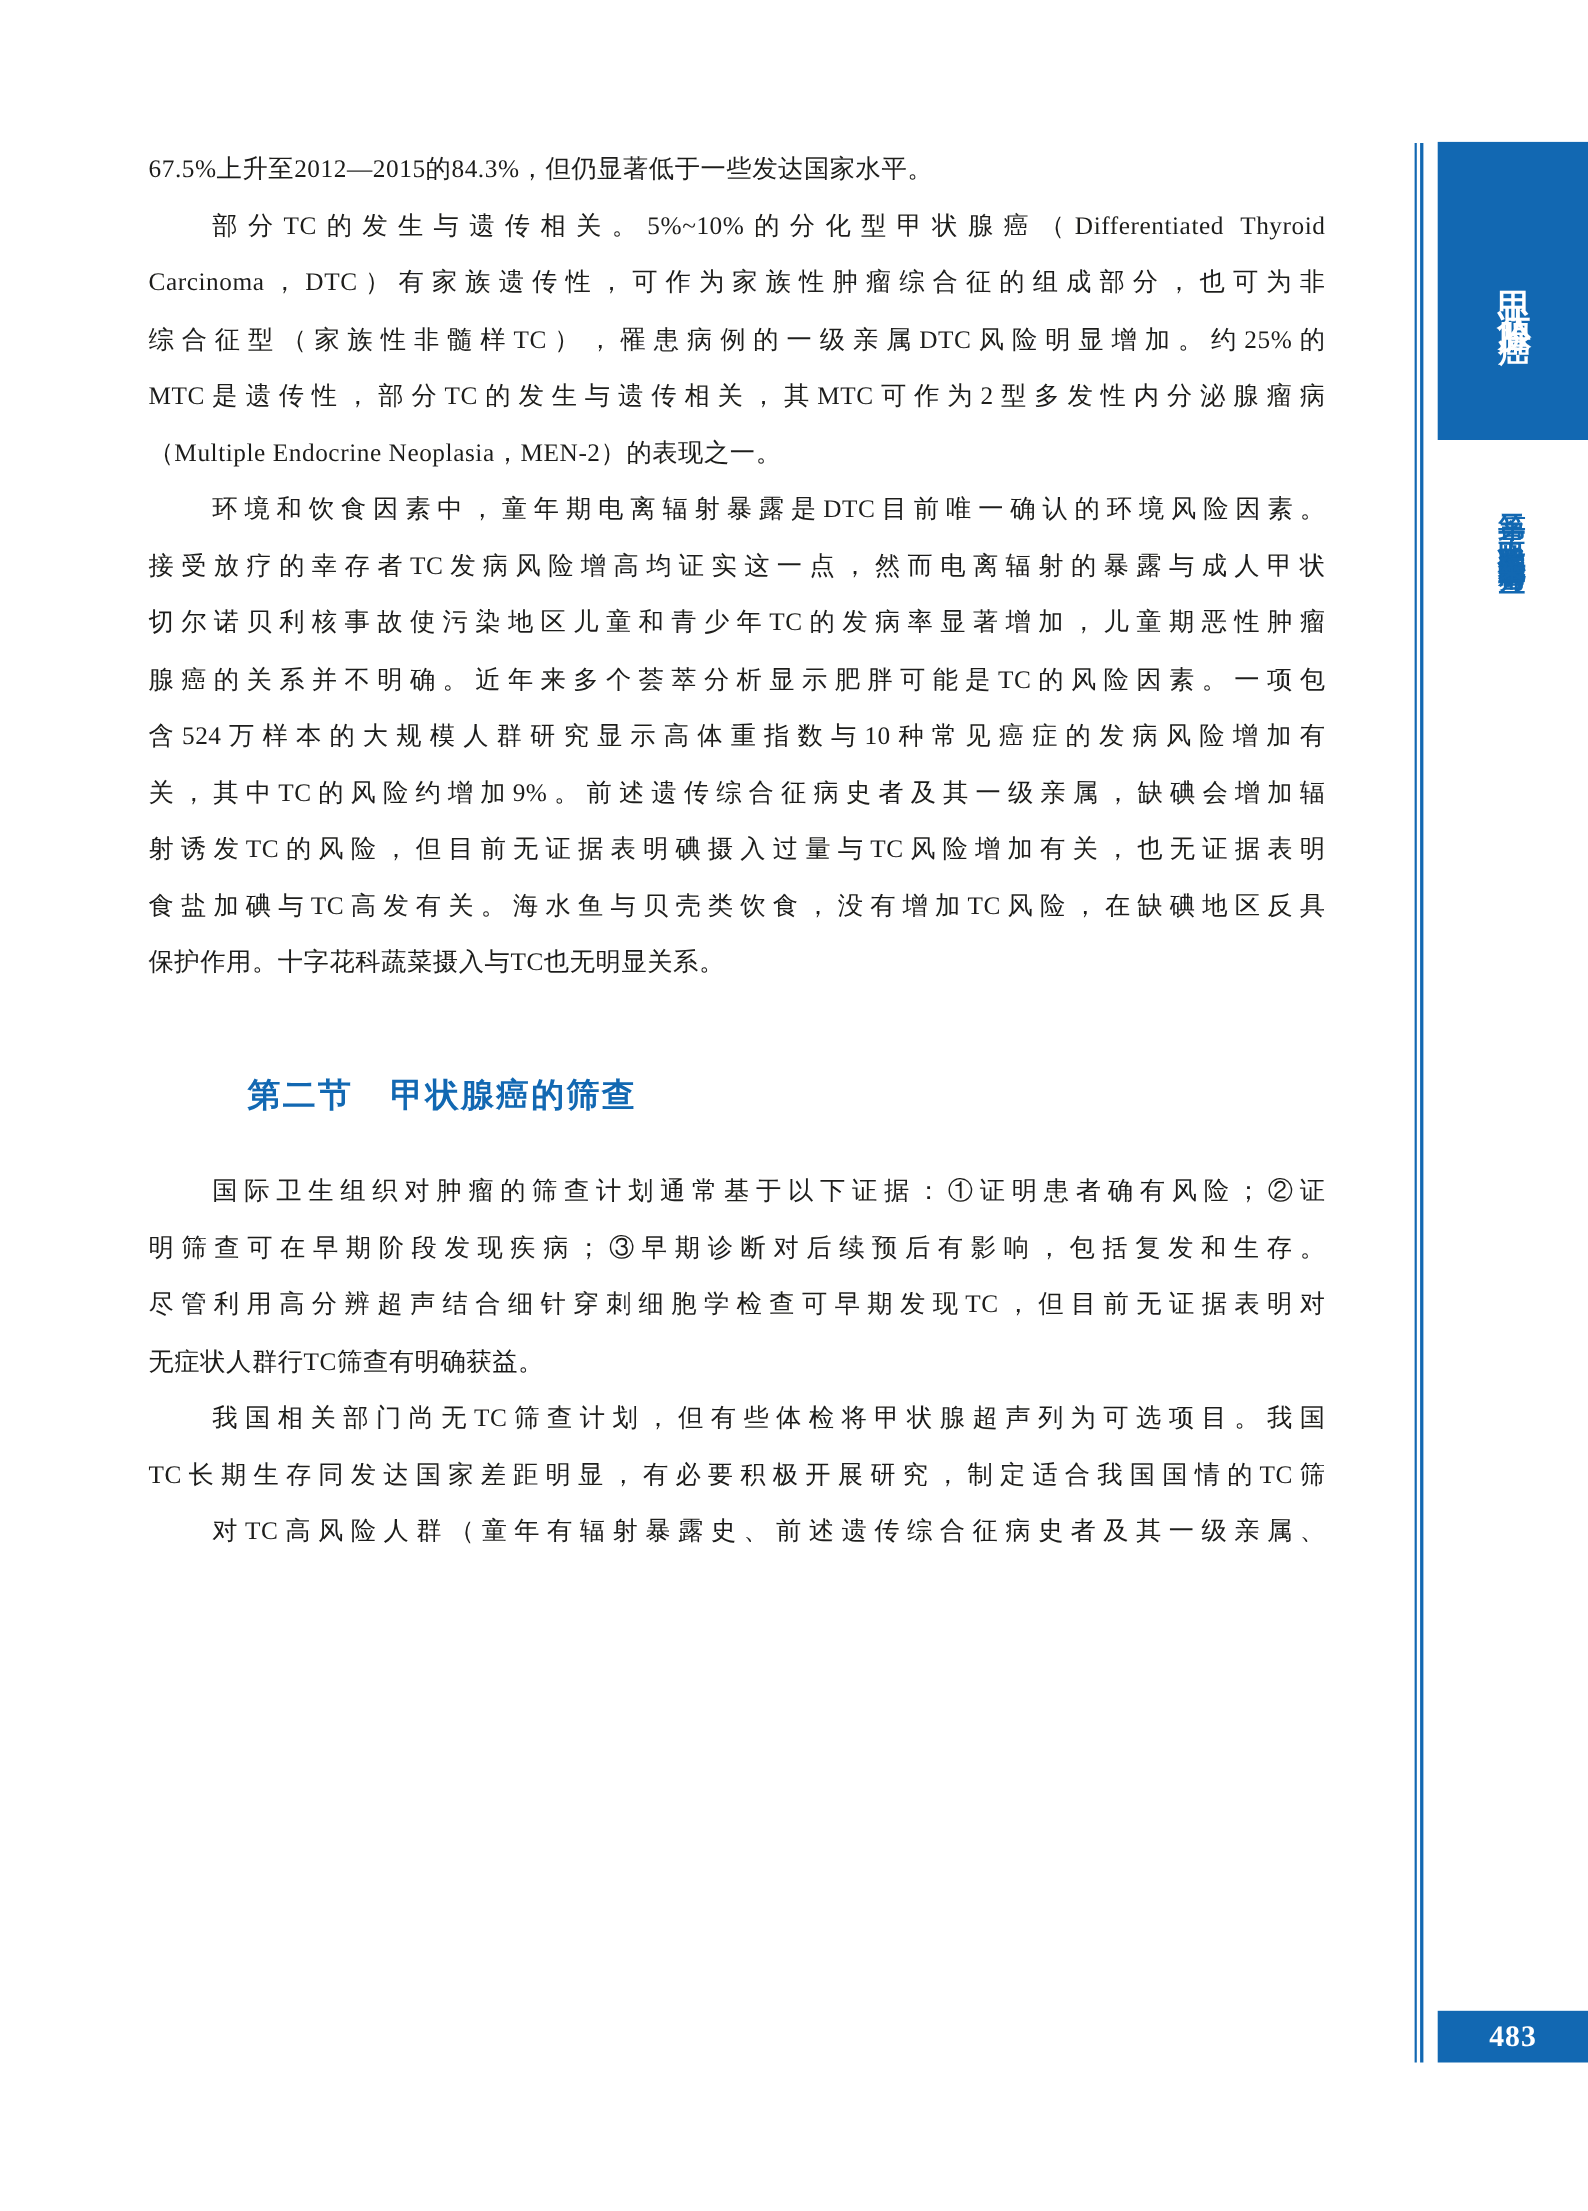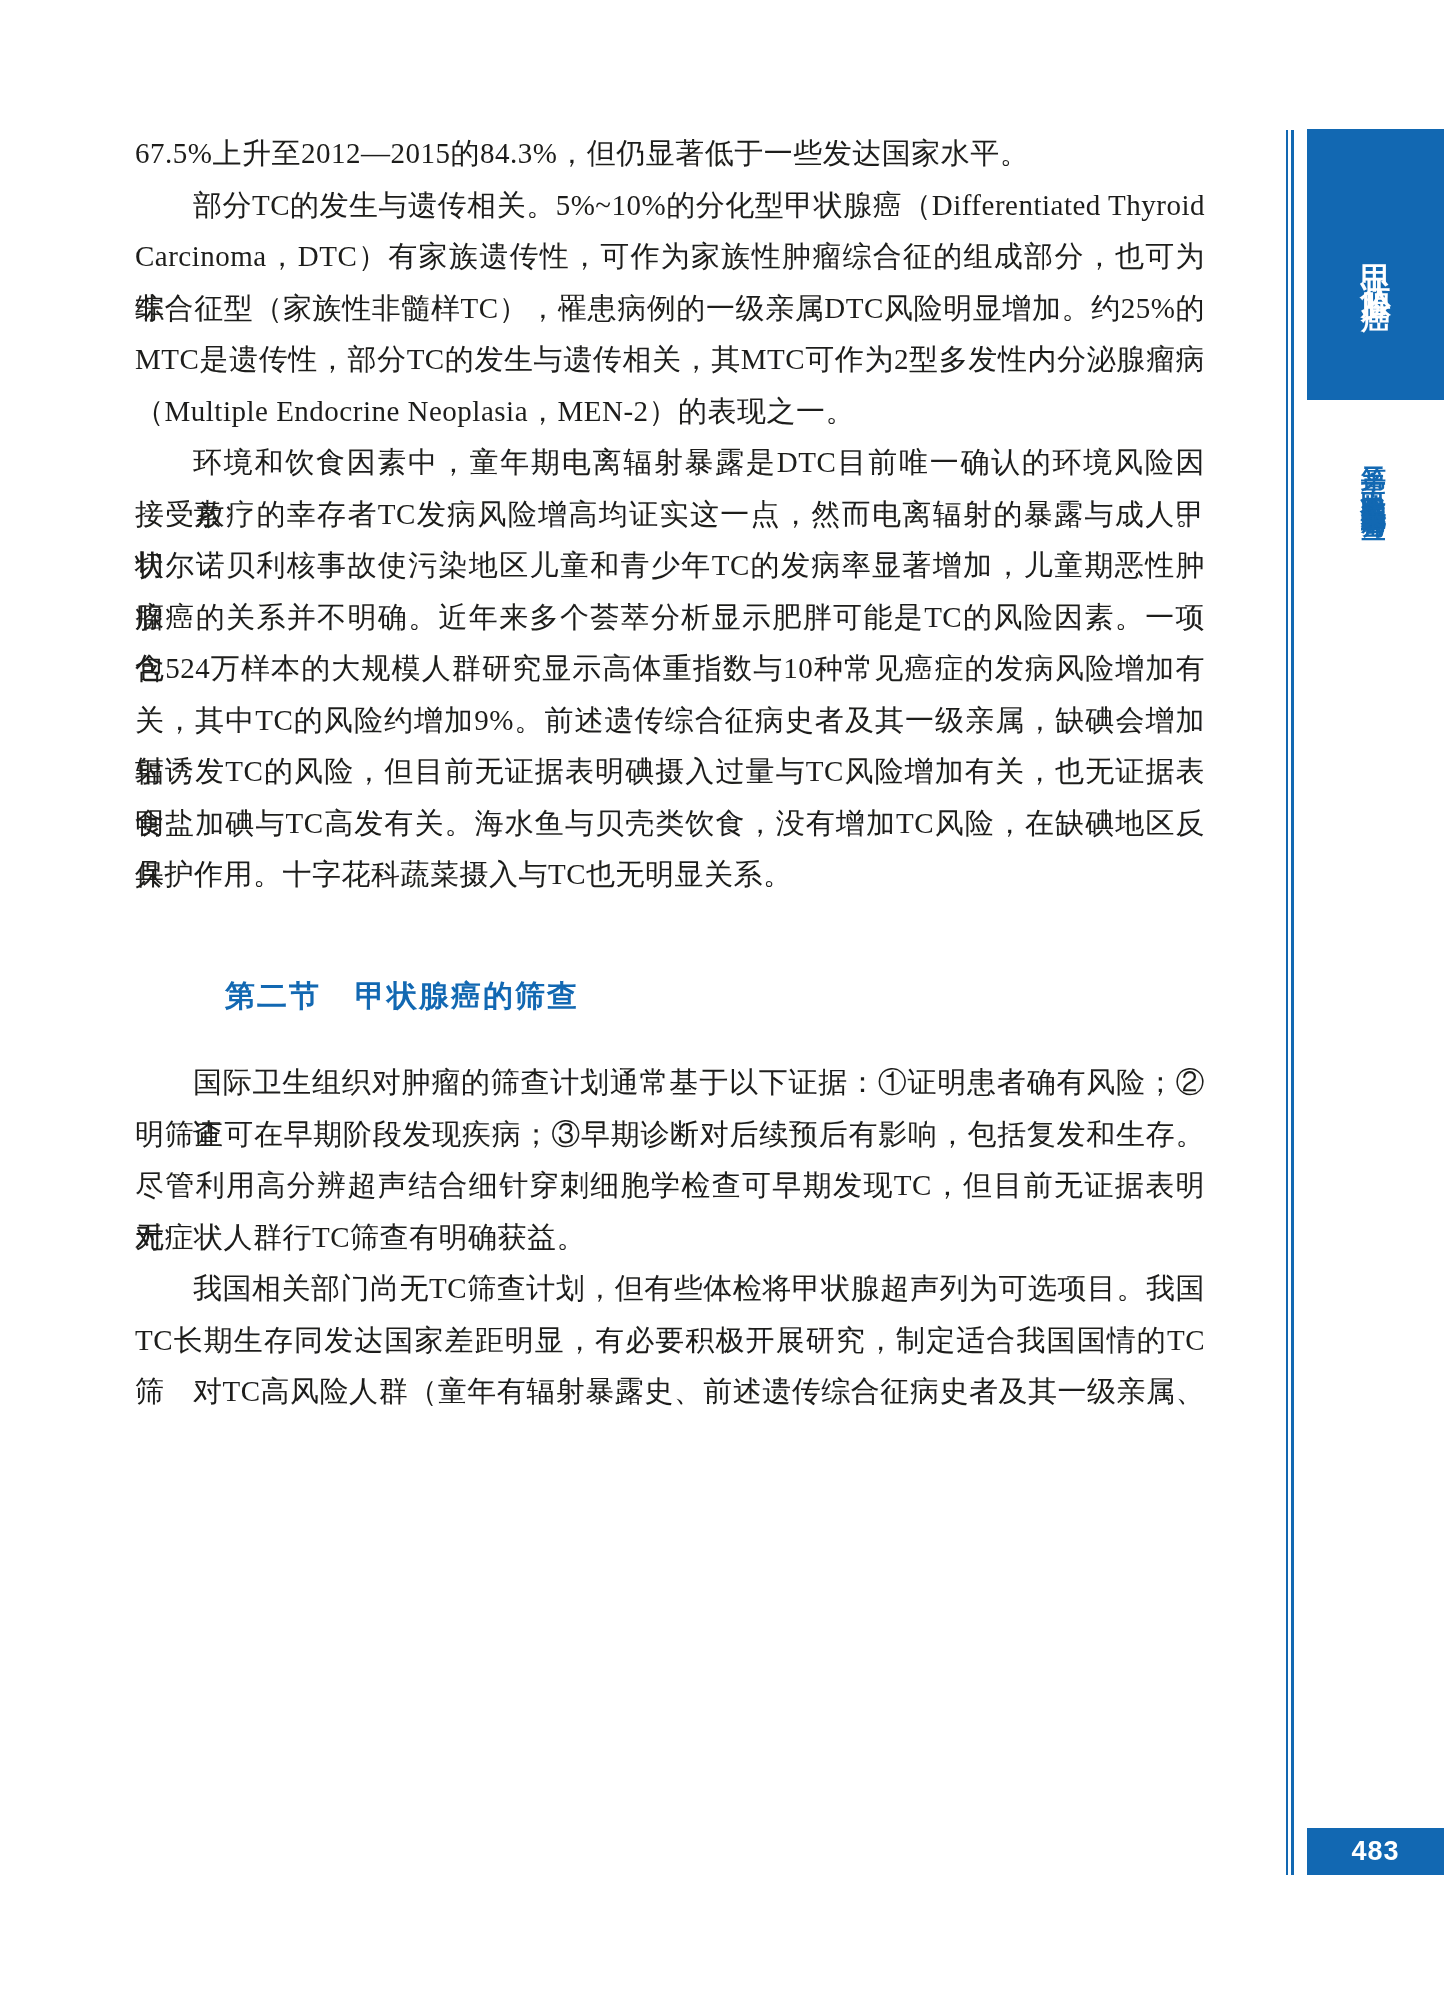--- a/index.html
+++ b/index.html
@@ -12,21 +12,21 @@
     overflow:hidden;
   }
   .page { position:absolute; inset:0; width:1444px; height:2010px; background:#fff; }
 
   
   .text-block { position:absolute; left:135px; width:1070px; }
   .block-a { top:128px; }
   .block-b { top:1057px; }
   .line {
     height:51.5px; line-height:51.5px;
-    font-size:29px;
+    font-size:23px;
     letter-spacing:0.5px;
     white-space:nowrap;
     text-align:left;
   }
   .line.justify {
     white-space:normal;
     text-align:justify;
     text-align-last:justify;
     text-justify:inter-character;
   }
@@ -72,21 +72,21 @@
   }
   .chapter-vertical .chapter-title { margin-top:20px; }
   .page-num-box {
     position:absolute; left:1307px; top:1828px;
     width:137px; height:47px;
     background:var(--accent,#1268b2);
     display:flex; align-items:center; justify-content:center;
   }
   .page-num-box span {
     color:#ffffff; font-size:27px; font-weight:bold;
-    font-family:Liberation Sans, sans-serif;
+    font-family:Liberation Serif, serif;
     letter-spacing:1px;
   }
 </style>
 </head>
 <body>
 
 <div class="page">
 
   <div class="text-block block-a">
     <div class="line">67.5%上升至2012—2015的84.3%，但仍显著低于一些发达国家水平。</div>

